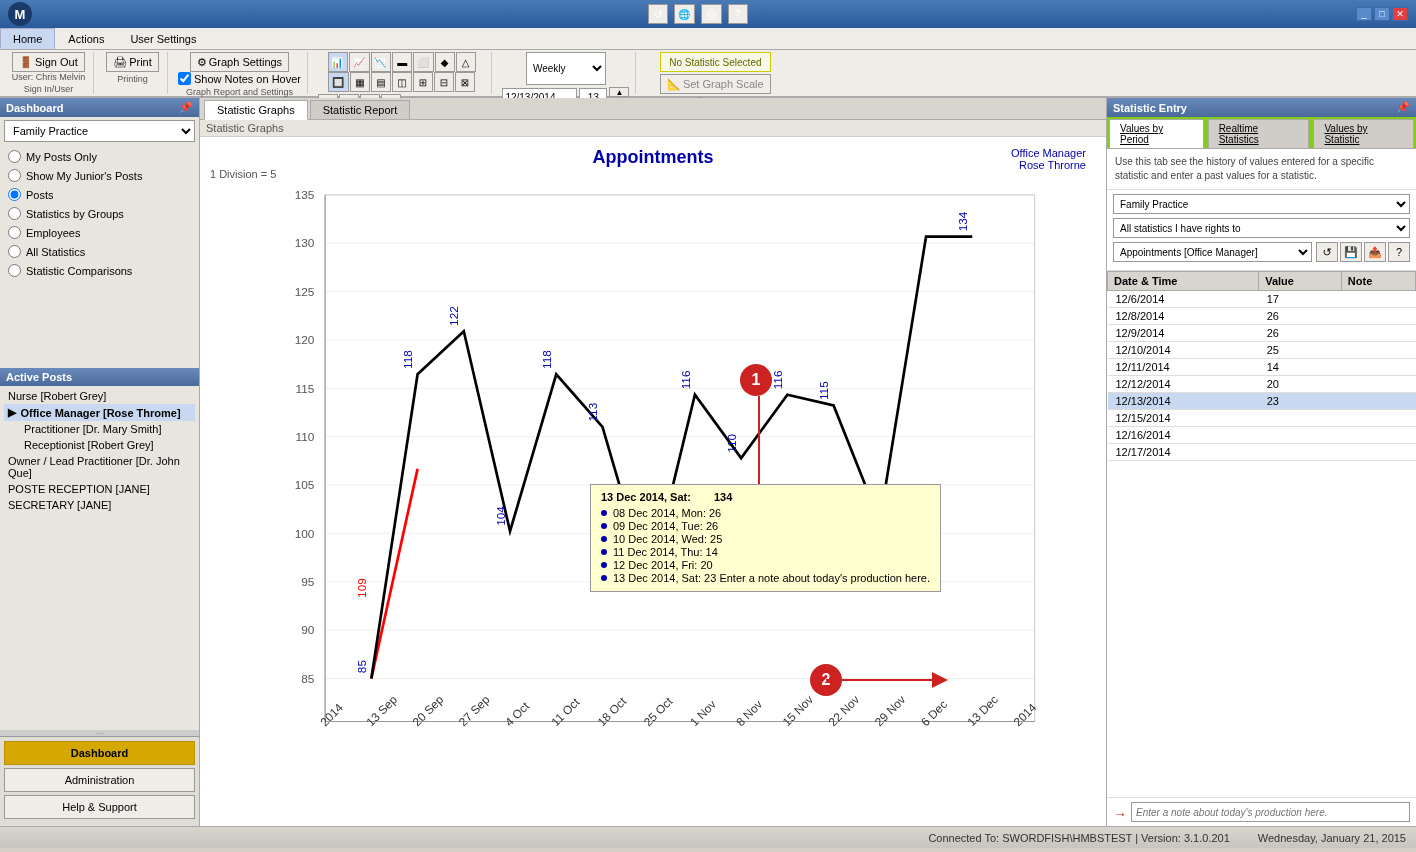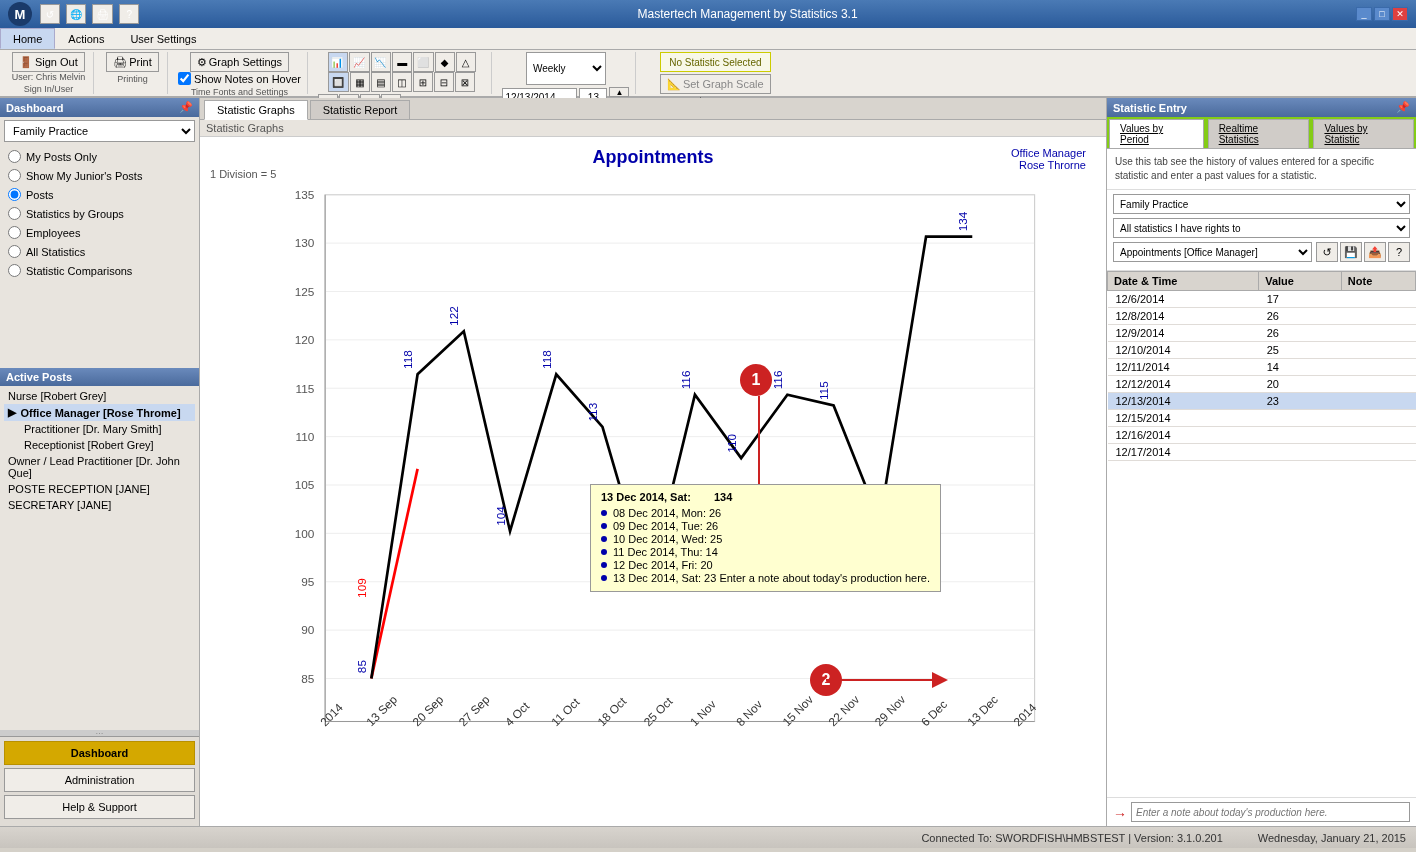--- a/index.html
+++ b/index.html
@@ -374,40 +374,39 @@
     .status-bar {
       height: 22px;
       background: linear-gradient(to bottom, #d8d4ce, #c8c4be);
       border-top: 1px solid #aaa;
       display: flex;
       align-items: center;
       padding: 0 10px;
       font-size: 10px;
       color: #333;
       justify-content: flex-end;
-      gap: 35px;
+      gap: 28px;
     }
 
     
     .table-wrapper::-webkit-scrollbar { width: 12px; }
     .table-wrapper::-webkit-scrollbar-track { background: #f0ede8; }
     .table-wrapper::-webkit-scrollbar-thumb { background: #aaa; border: 1px solid #999; }
   </style>
 </head>
 <body>
 
 <div class="title-bar">
   <div class="logo">M</div>
   <div style="display:flex;gap:6px;align-items:center;margin-left:8px;">
     <div class="tb-btn small">↺</div>
     <div class="tb-btn small">🌐</div>
     <div class="tb-btn small">🖨</div>
     <div class="tb-btn small">?</div>
   </div>
-  <div class="title">Mastertech Management by Statistics 3.1</div>
   <div class="controls">
     <div class="ctrl-btn">_</div>
     <div class="ctrl-btn">□</div>
     <div class="ctrl-btn" style="background:#e04040;">✕</div>
   </div>
 </div>
 
 <div class="menu-bar">
   <div class="menu-item active">Home</div>
   <div class="menu-item">Actions</div>
@@ -443,21 +442,21 @@
         <span>⚙</span>
         <span>Graph Settings</span>
       </div>
     </div>
     <div class="toolbar-row">
       <label class="tb-checkbox">
         <input type="checkbox" checked="" style="">
         <span>Show Notes on Hover</span>
       </label>
     </div>
-    <div class="toolbar-section-label">Time Fonts and Settings</div>
+    <div class="toolbar-section-label">Graph Report and Settings</div>
   </div>
 
   <div class="toolbar-section" style="min-width:160px;">
     <div class="toolbar-row" style="gap:1px;">
       <div class="tb-btn small" style="background:#c8d8f0;">📊</div>
       <div class="tb-btn small">📈</div>
       <div class="tb-btn small">📉</div>
       <div class="tb-btn small">▬</div>
       <div class="tb-btn small">⬜</div>
       <div class="tb-btn small">◆</div>

